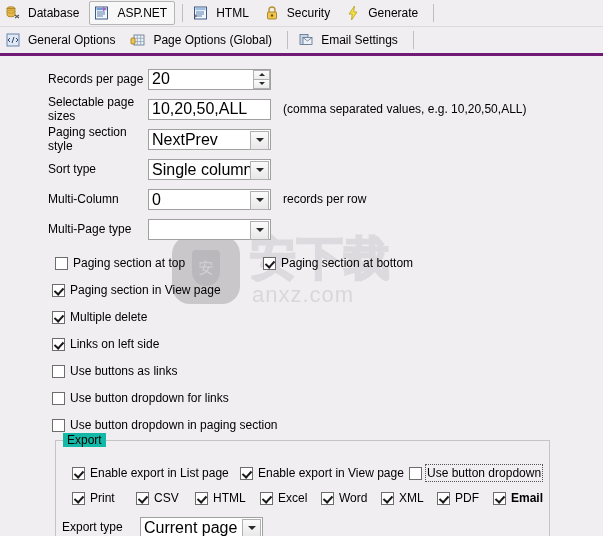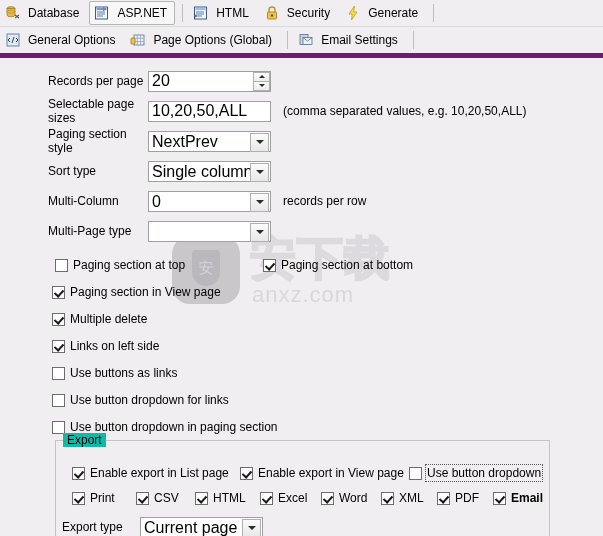--- a/index.html
+++ b/index.html
@@ -12,21 +12,21 @@
     position:relative;
   }
   
   .toolbar{
     height:26px;
     display:flex;align-items:center;
     background:#f0eef0;
     position:relative;
   }
   .toolbar.row1{border-bottom:1px solid #dcdadc;}
-  .toolbar.row2{border-bottom:5px solid #701a75;}
+  .toolbar.row2{border-bottom:3px solid #701a75;}
   .tbtn{
     display:flex;align-items:center;
     height:22px;padding:0 7px 0 4px;
     margin-right:2px;
     border:1px solid transparent;
     border-radius:2px;
     white-space:nowrap;
     cursor:default;
   }
   .tbtn.selected{

